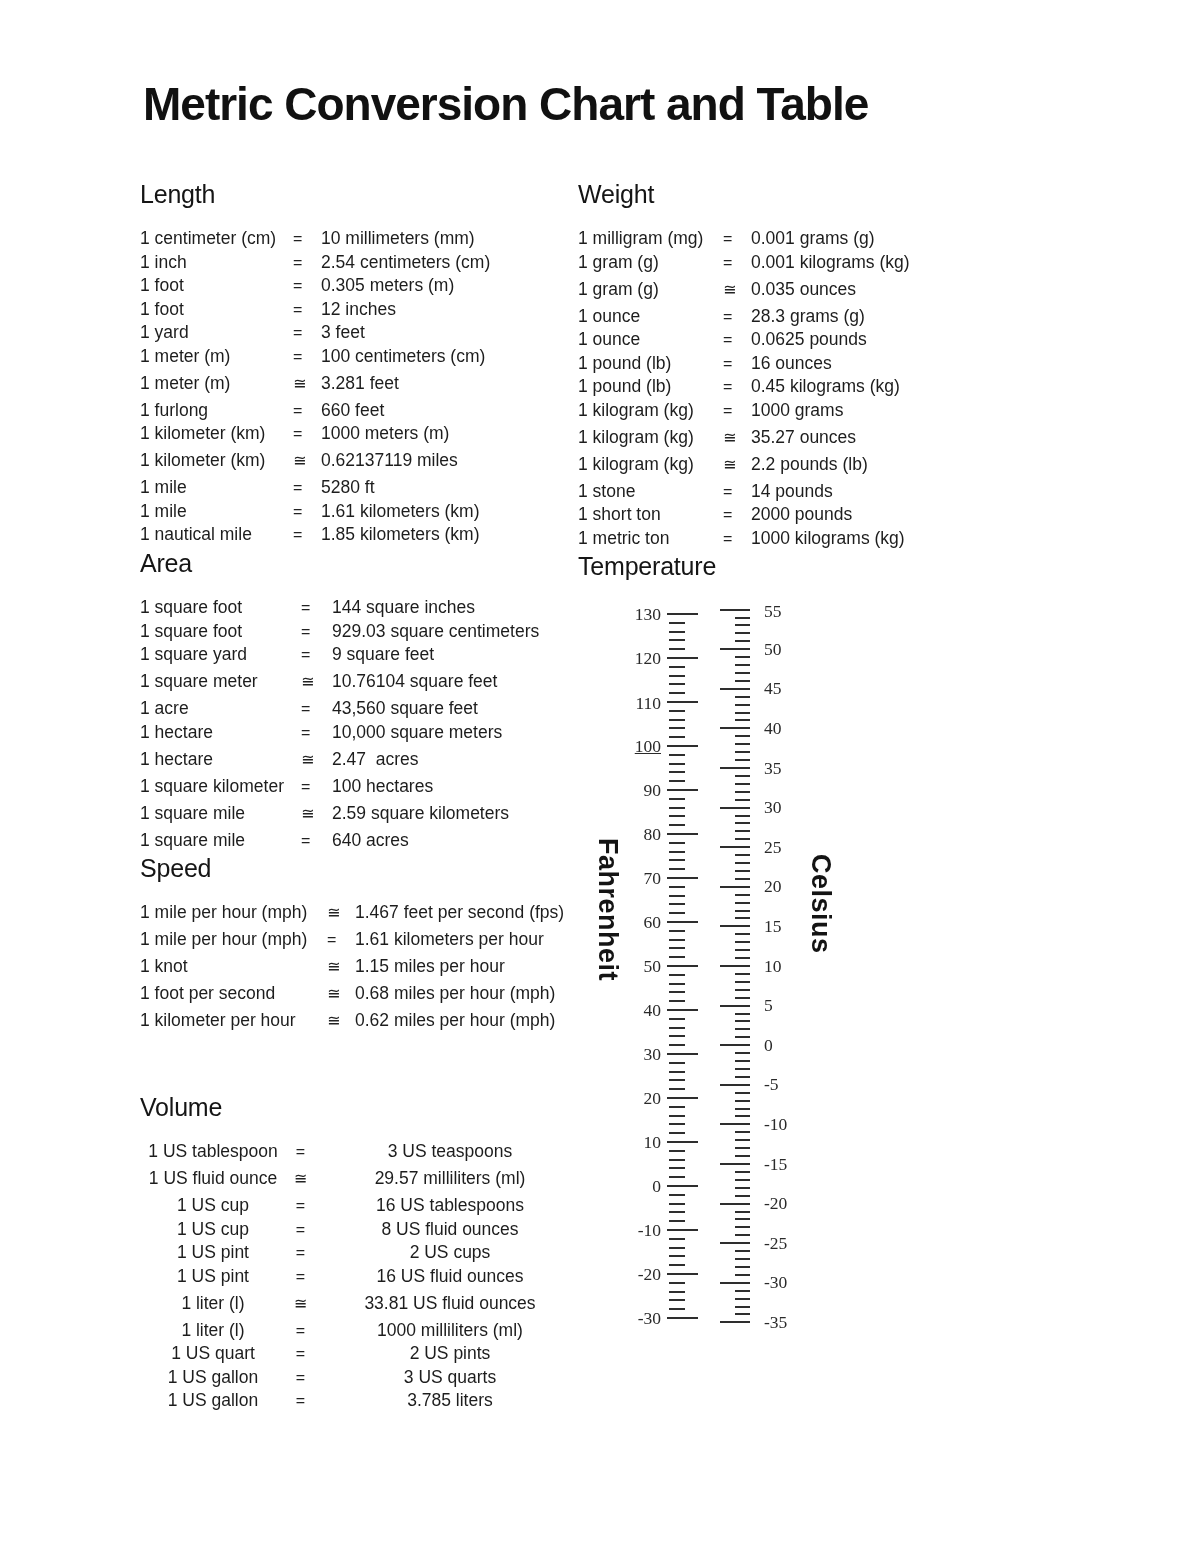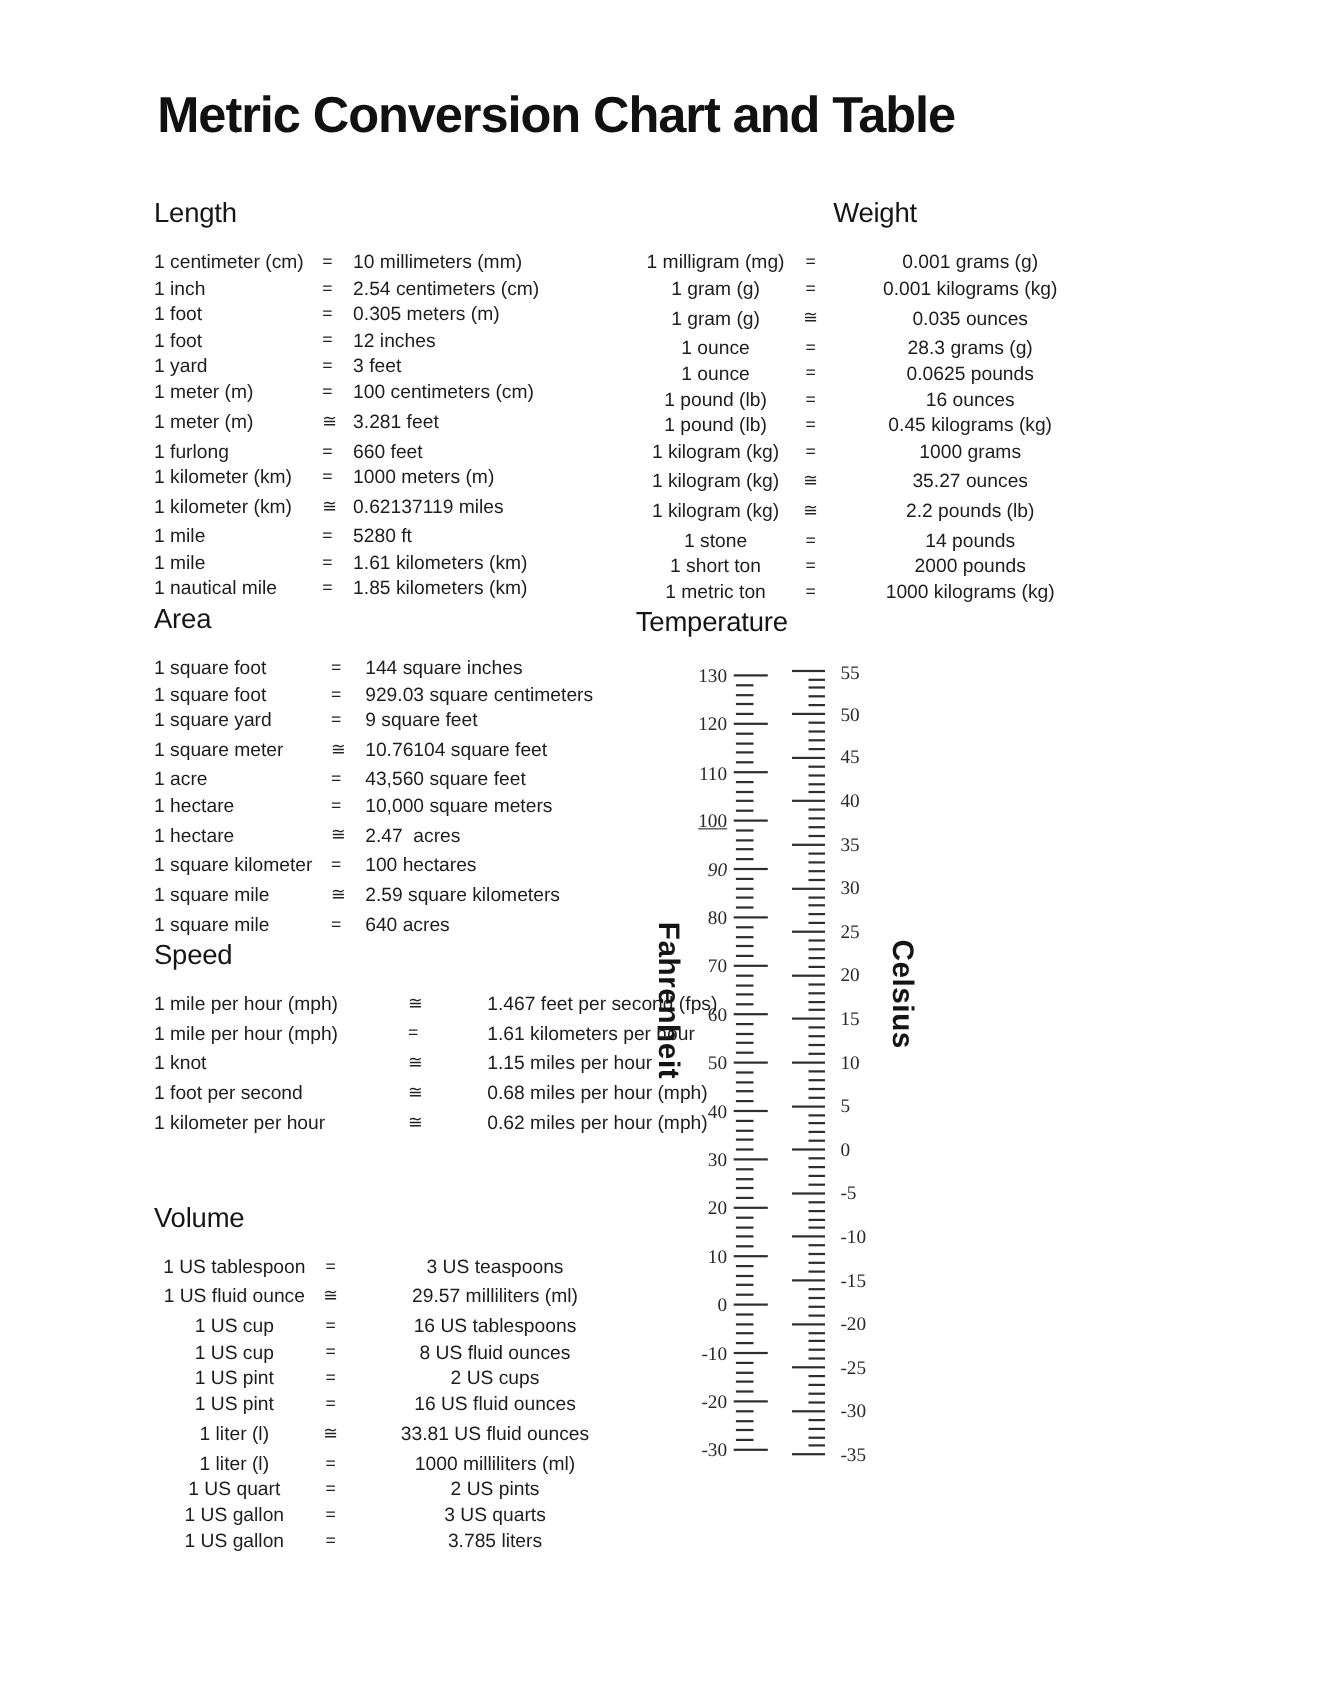--- a/index.html
+++ b/index.html
@@ -23,24 +23,24 @@
     display:grid;align-items:center;
     height:23.5px;line-height:23.5px;font-size:17.5px;color:#1d1d1d;
   }
   .crow.approx{margin:3.5px 0;}
   .c-u{white-space:pre;}
   .c-s{font-size:16px;color:#222;}
   .c-v{white-space:pre;}
   #sec-length   .crow{grid-template-columns:153px 28px 1fr;}
   #sec-weight   .crow{grid-template-columns:145px 28px 1fr;}
   #sec-area     .crow{grid-template-columns:161px 31px 1fr;}
-  #sec-speed    .crow{grid-template-columns:187px 28px 1fr;gap:44px;}
+  #sec-speed    .crow{grid-template-columns:187px 28px 1fr;}
   #sec-volume   .crow{grid-template-columns:146px 29px 1fr;text-align:center;}
   #sec-length{left:140px;top:181px;width:445px;}
-  #sec-weight{left:578px;top:181px;width:435px;text-align:center;}
+  #sec-weight{left:578px;top:181px;width:435px;}
   #sec-area{left:140px;top:550px;width:445px;}
   #sec-speed{left:140px;top:855px;width:450px;}
   #sec-volume{left:140px;top:1094px;width:445px;}
   #temp-heading{position:absolute;left:578px;top:553px;}
   .thermo{position:absolute;left:585px;top:598px;width:300px;height:755px;}
   .tick{position:absolute;height:2px;background:#2e2e2e;}
   .tick.f-major{left:82px;width:31px;}
   .tick.f-minor{left:84px;width:16px;}
   .tick.c-major{left:135px;width:30px;}
   .tick.c-minor{left:150px;width:15px;}
@@ -376,21 +376,21 @@
       <div class="tick f-minor" style="top: 120.6px;"></div>
       <div class="tick f-minor" style="top: 129.4px;"></div>
       <div class="tick f-minor" style="top: 138.2px;"></div>
       <div class="tick f-major" style="top: 147px;"></div>
       <div class="tlabel f" style="top: 137.5px; text-decoration: underline;">100</div>
       <div class="tick f-minor" style="top: 155.8px;"></div>
       <div class="tick f-minor" style="top: 164.6px;"></div>
       <div class="tick f-minor" style="top: 173.4px;"></div>
       <div class="tick f-minor" style="top: 182.2px;"></div>
       <div class="tick f-major" style="top: 191px;"></div>
-      <div class="tlabel f" style="top: 181.5px; font-style: italic;">90</div>
+      <div class="tlabel f" style="top: 181.5px;">90</div>
       <div class="tick f-minor" style="top: 199.8px;"></div>
       <div class="tick f-minor" style="top: 208.6px;"></div>
       <div class="tick f-minor" style="top: 217.4px;"></div>
       <div class="tick f-minor" style="top: 226.2px;"></div>
       <div class="tick f-major" style="top: 235px;"></div>
       <div class="tlabel f" style="top: 225.5px;">80</div>
       <div class="tick f-minor" style="top: 243.8px;"></div>
       <div class="tick f-minor" style="top: 252.6px;"></div>
       <div class="tick f-minor" style="top: 261.4px;"></div>
       <div class="tick f-minor" style="top: 270.2px;"></div>

